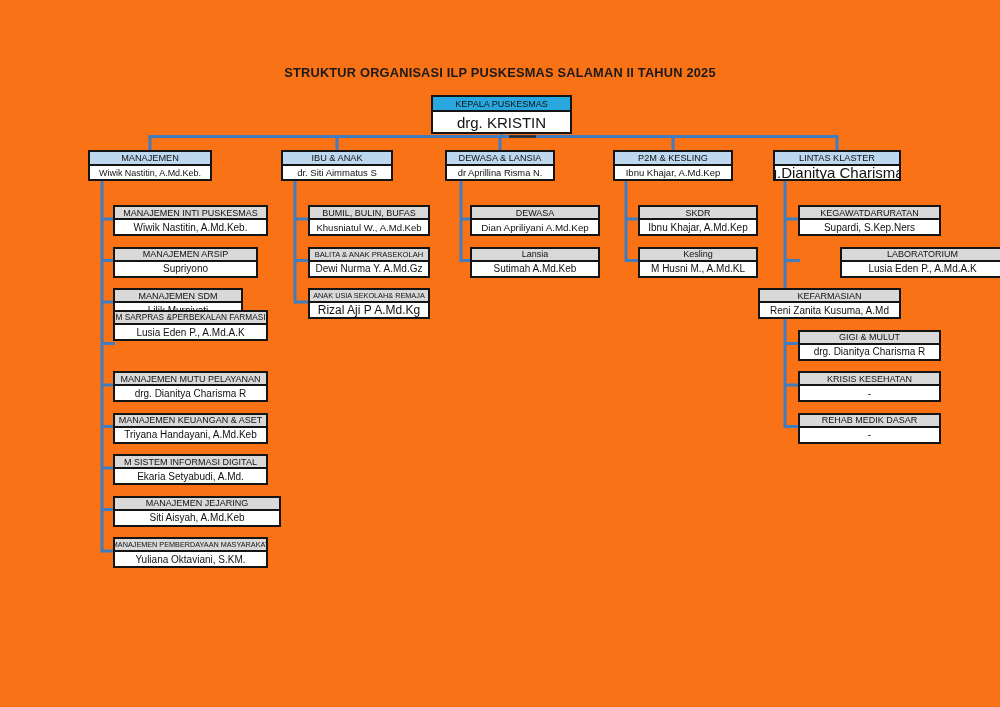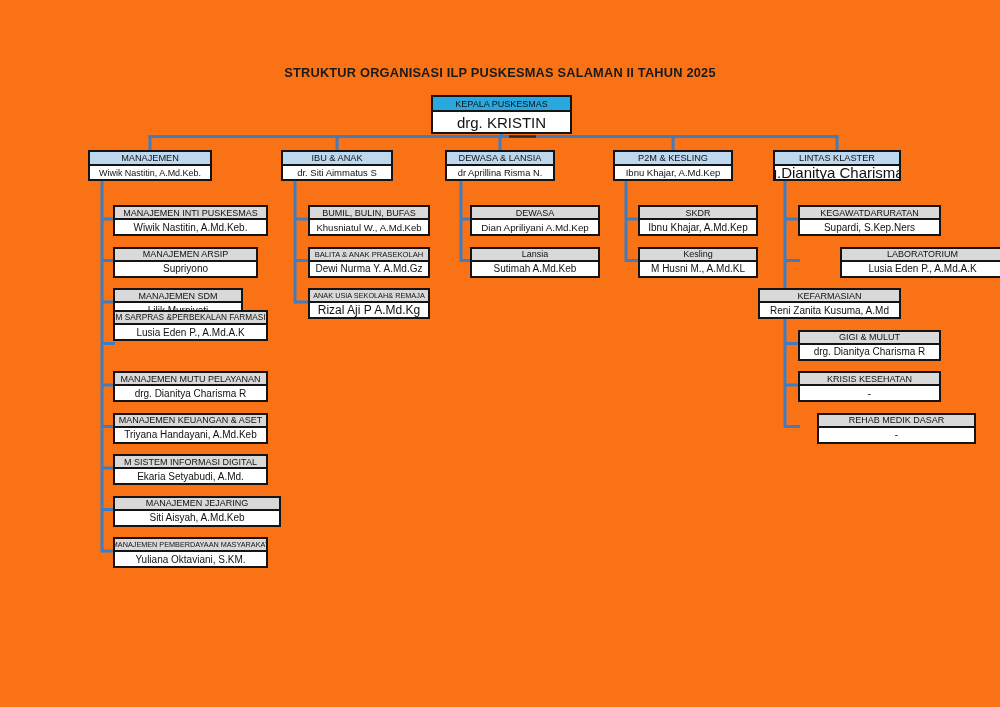--- a/index.html
+++ b/index.html
@@ -165,18 +165,18 @@
         <div class="row uname" style="font-size:10.00px">Reni Zanita Kusuma, A.Md</div>
       </div>
       <div class="box" style="left: 798px; top: 329.5px; width: 143px;">
         <div class="row uhead" style="font-size:9.00px">GIGI &amp; MULUT</div>
         <div class="row uname" style="font-size:10.00px">drg. Dianitya Charisma R</div>
       </div>
       <div class="box" style="left: 798px; top: 371px; width: 143px;">
         <div class="row uhead" style="font-size:9.00px">KRISIS KESEHATAN</div>
         <div class="row uname" style="font-size:10.00px">-</div>
       </div>
-      <div class="box" style="left: 817px; top: 412.5px; width: 159px;">
+      <div class="box" style="left: 798px; top: 412.5px; width: 143px;">
         <div class="row uhead" style="font-size:9.00px">REHAB MEDIK DASAR</div>
         <div class="row uname" style="font-size:10.00px">-</div>
       </div>
     </div>
 </div>
 
 </body></html>

